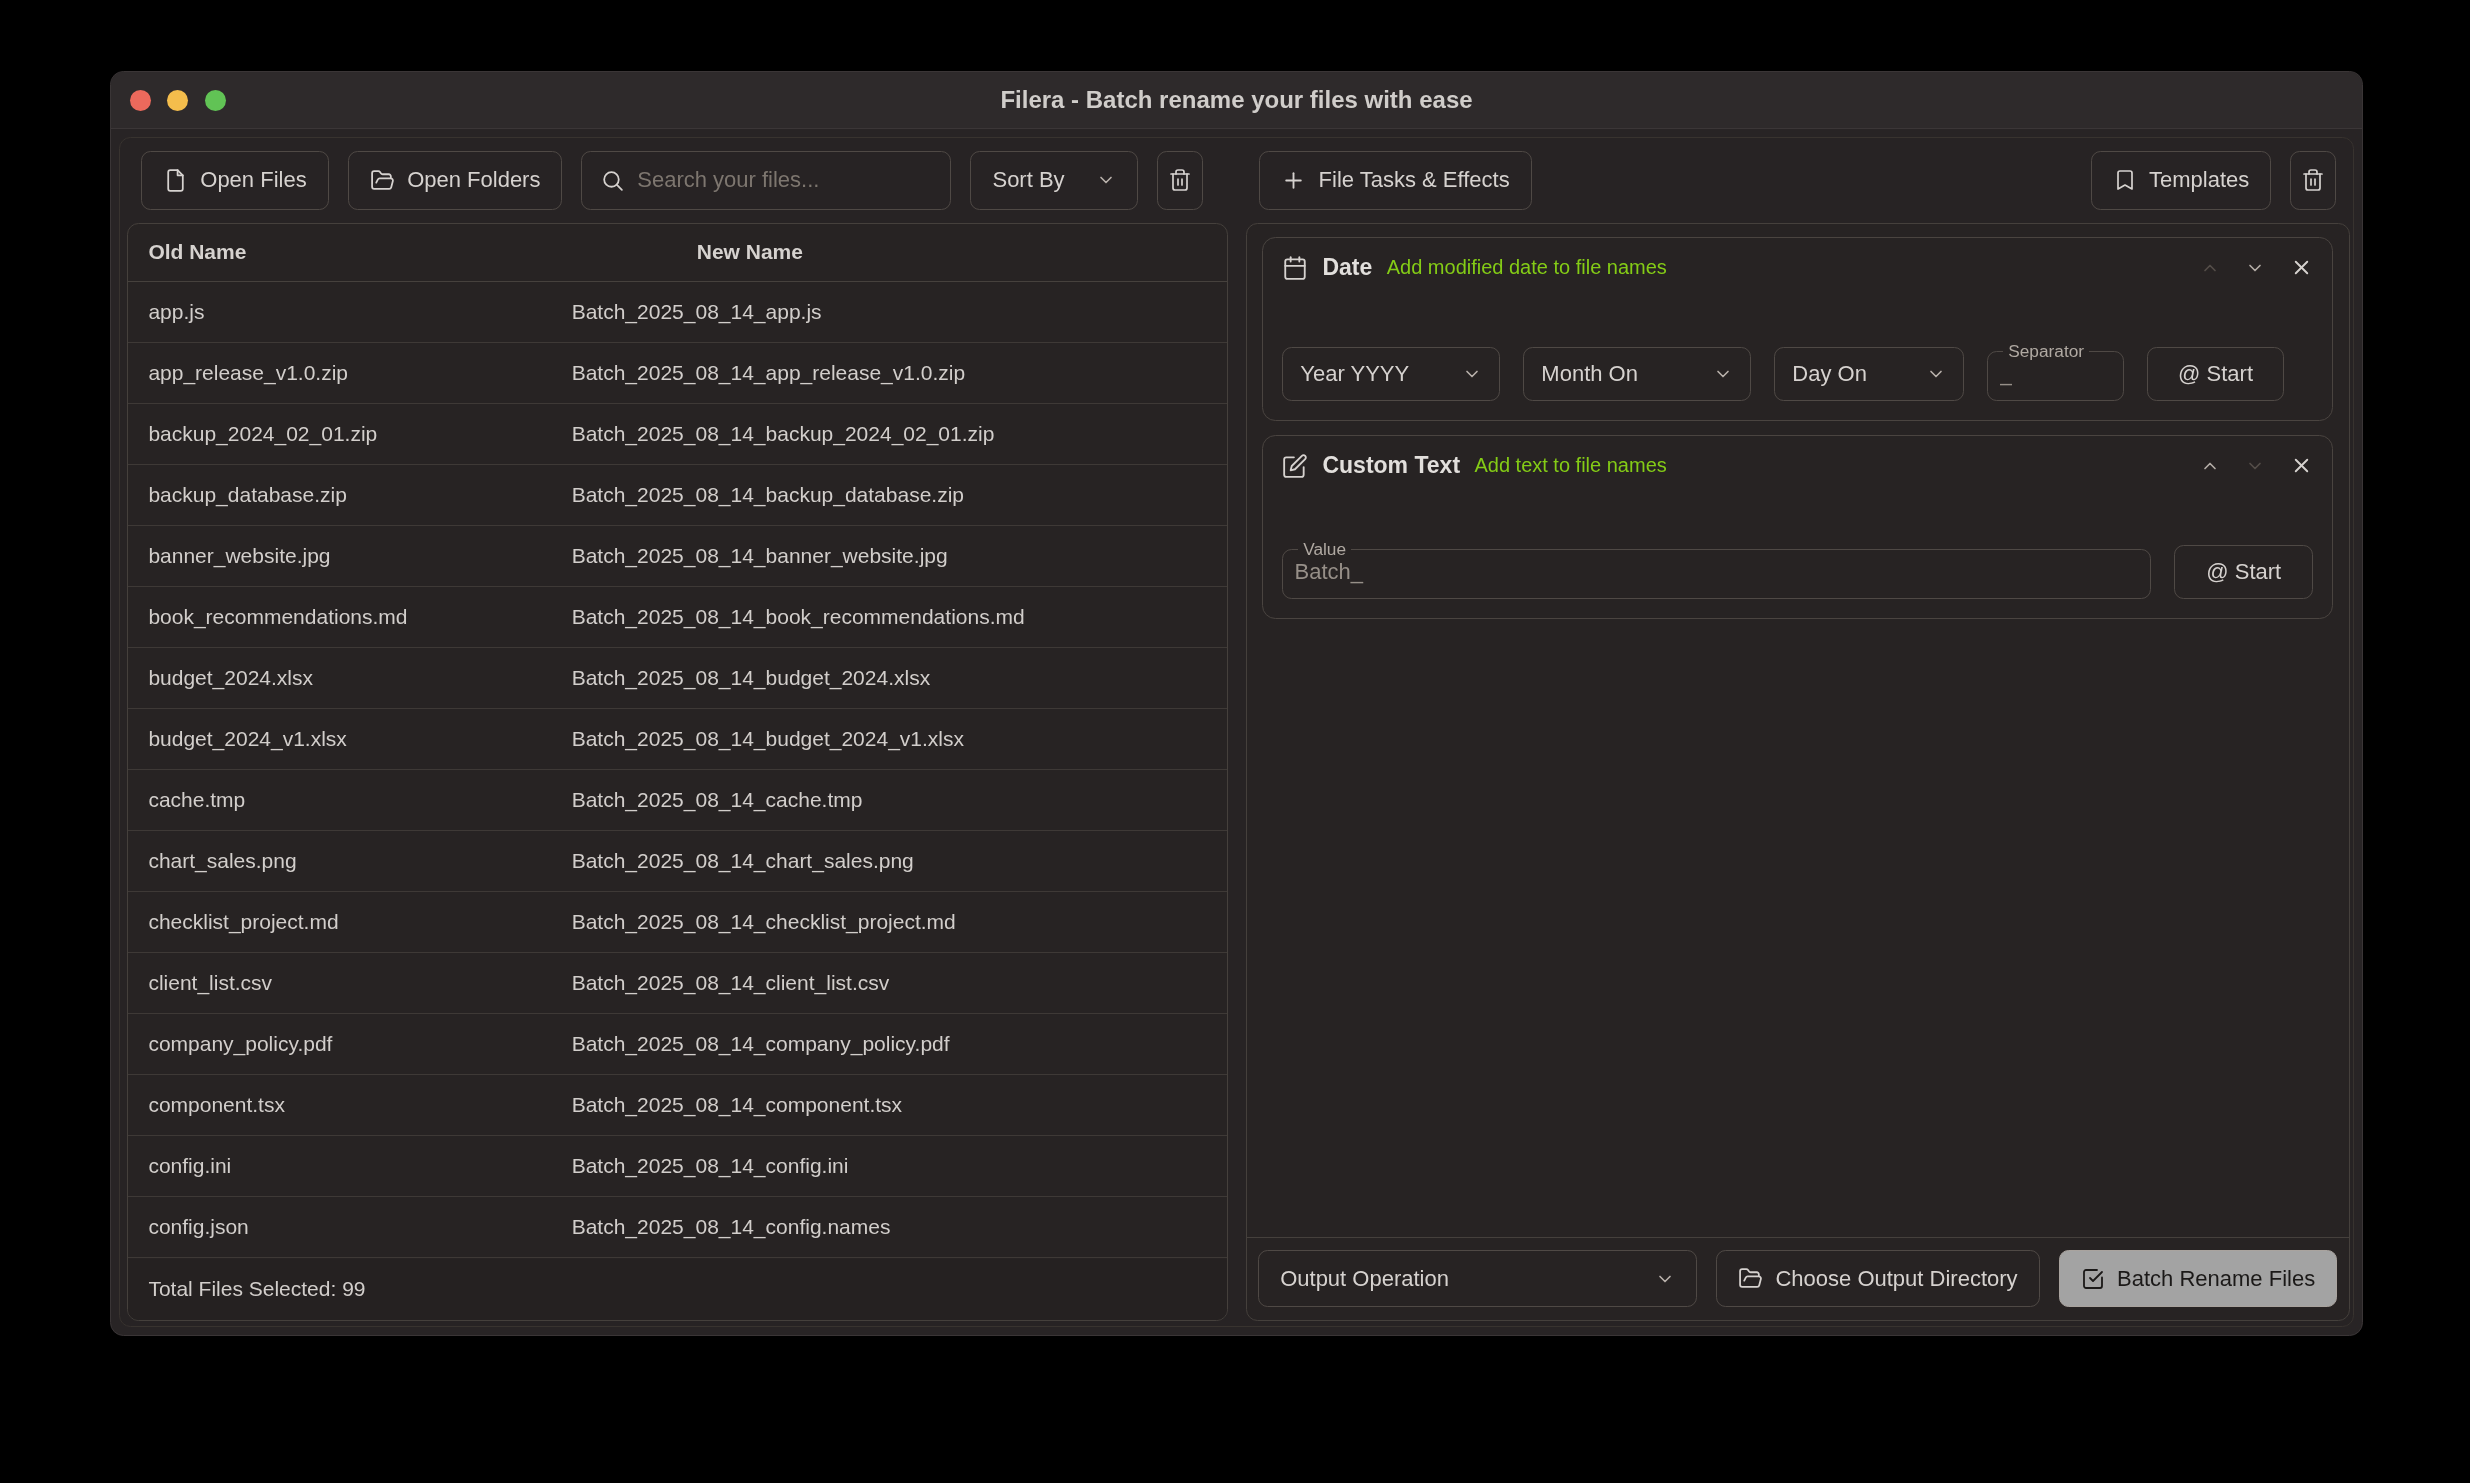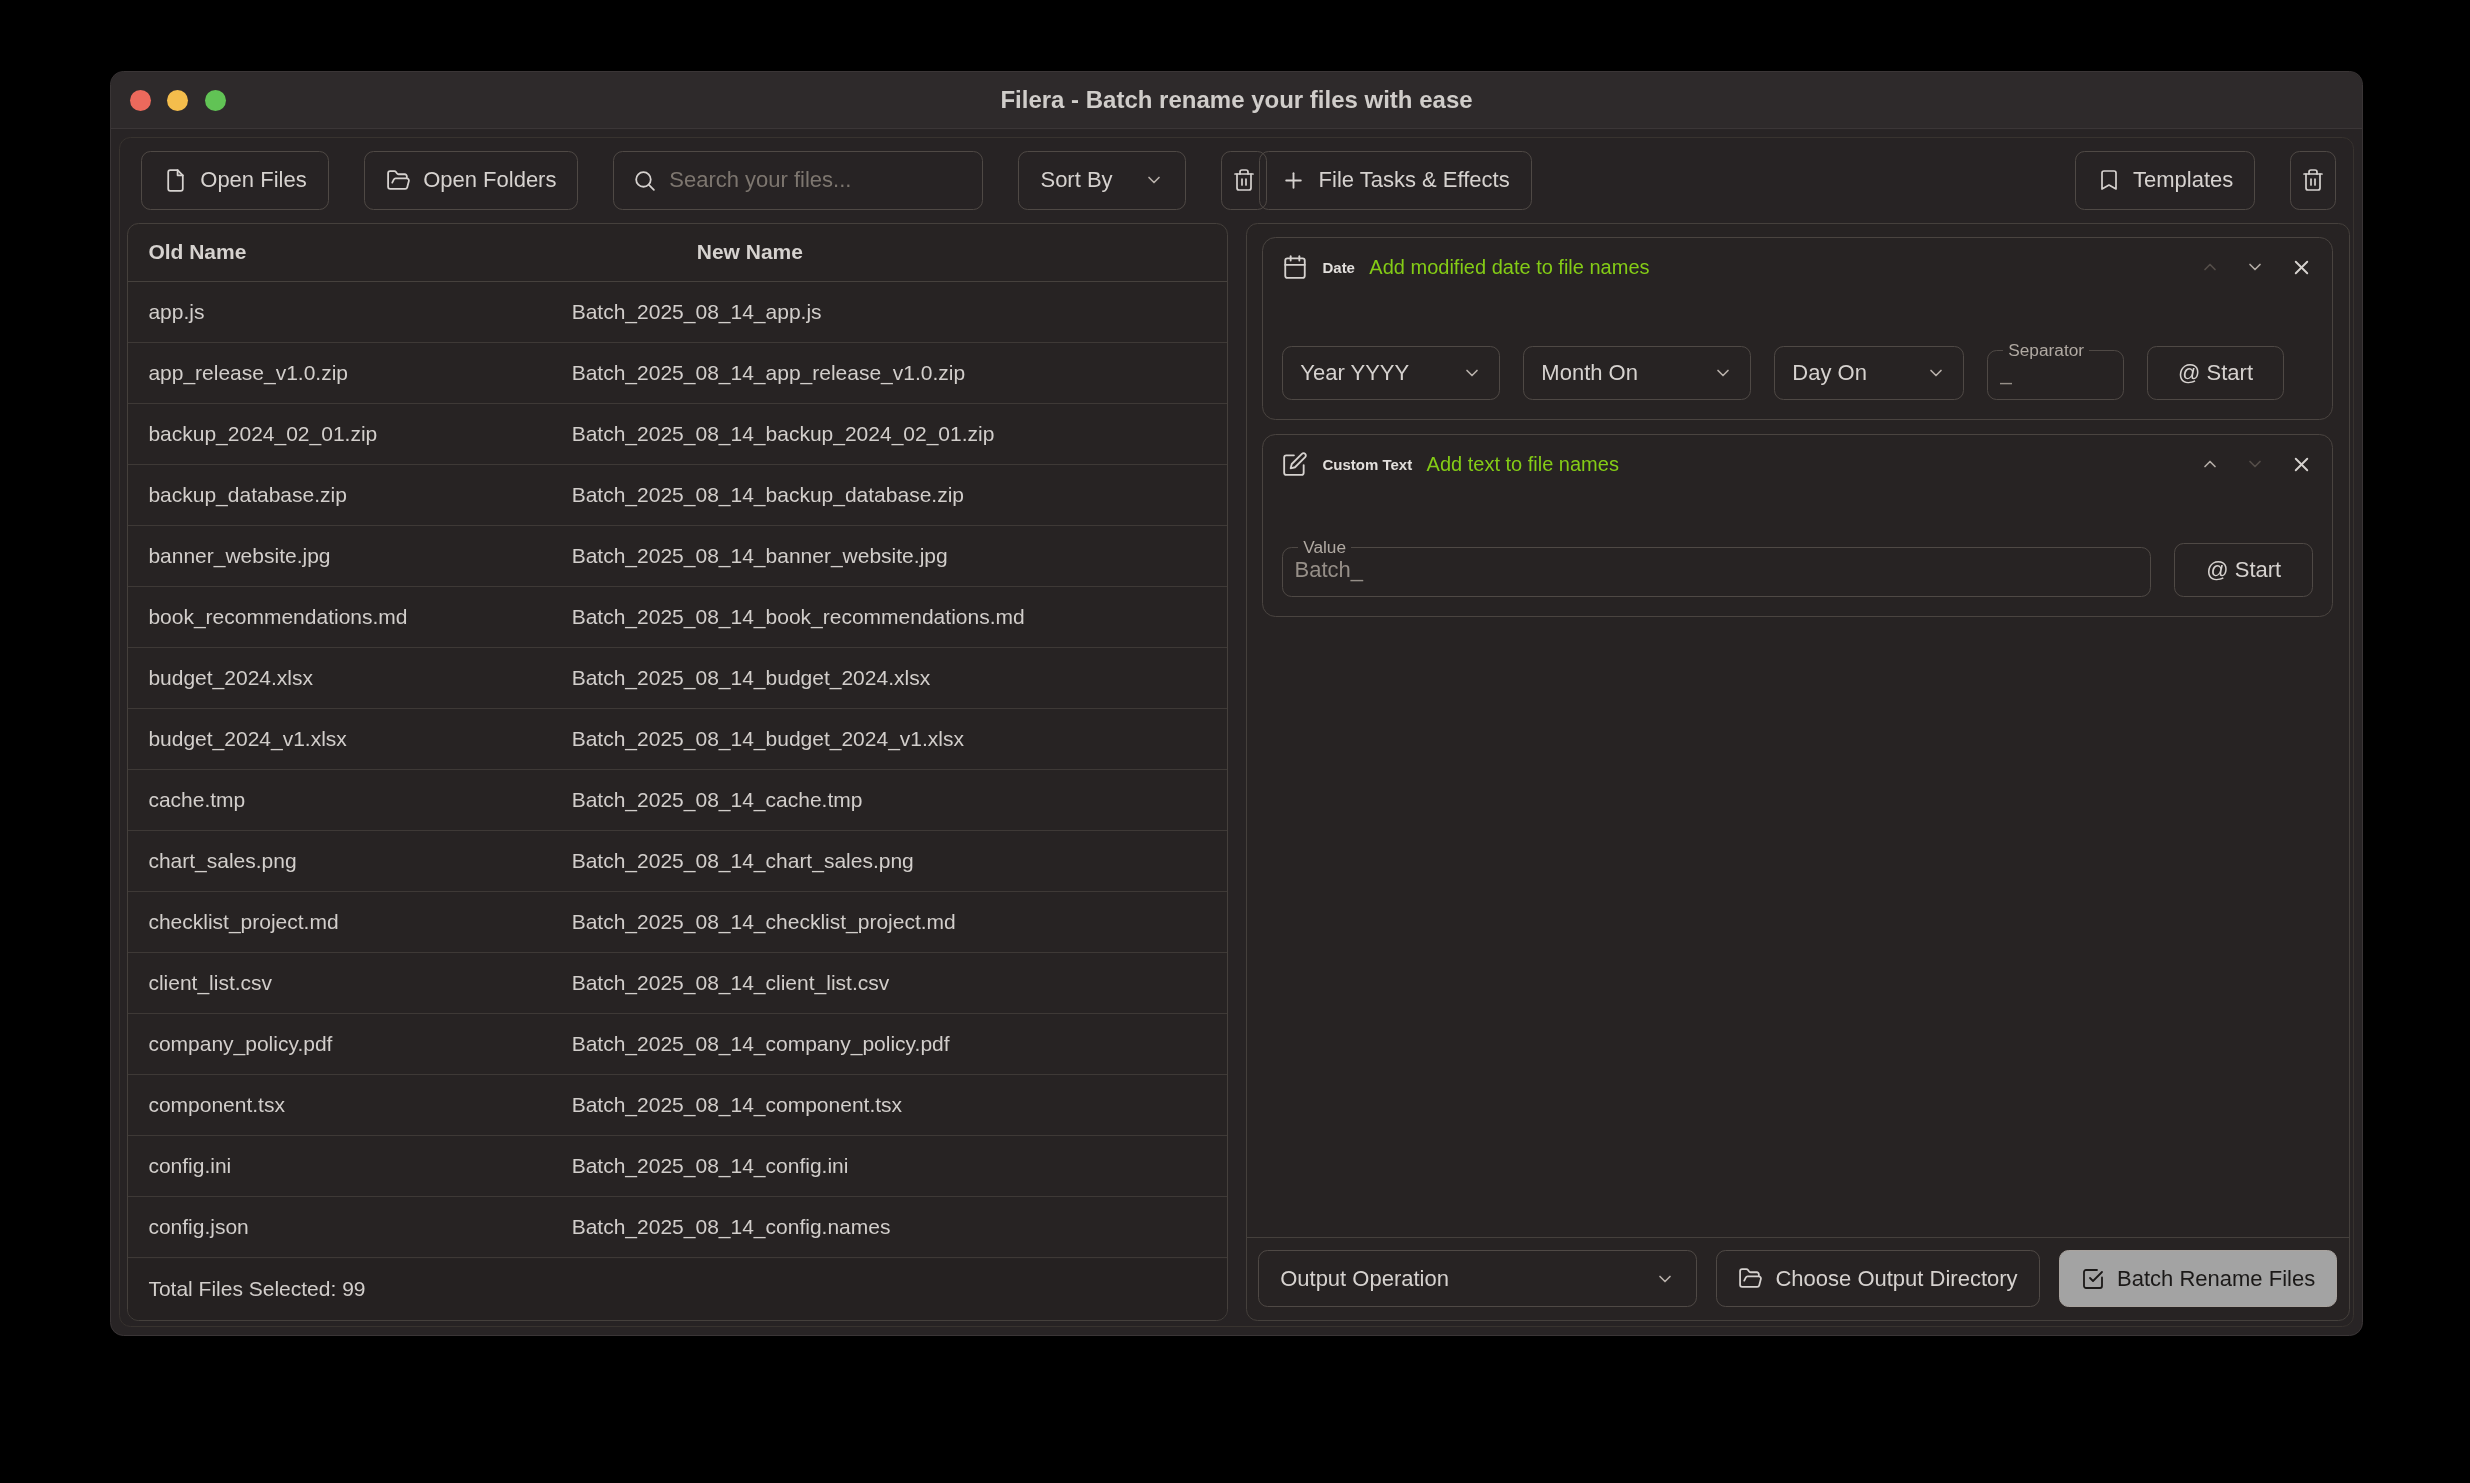--- a/index.html
+++ b/index.html
@@ -25,21 +25,21 @@
   .title {
     position:absolute; left:0; right:0; text-align:center;
     font-size:24px; font-weight:700; color:#d0cdca;
   }
   
   .wrapper {
     flex:1; margin:7.7px; border:1px solid #38332f; border-radius:11.5px; background:#272324;
     display:grid; grid-template-columns:1101px 1104px; grid-template-rows:85px 1fr;
     column-gap:17.3px; padding:0 7.7px 5.8px 7.7px; overflow:hidden;
   }
-  .toolbar { display:flex; align-items:center; gap:35px; padding:0 13.4px; min-width:0; }
+  .toolbar { display:flex; align-items:center; gap:19px; padding:0 13.4px; min-width:0; }
   .btn {
     height:59px; border:1px solid #4f4945; border-radius:9.6px; background:transparent;
     color:#d6d2cf; font-size:22px; font-family:inherit;
     display:inline-flex; align-items:center; justify-content:center; gap:12.5px;
     padding:0 21px; white-space:nowrap; cursor:default; flex:none;
   }
   .btn svg { flex:none; }
   .icon-btn { width:46px; padding:0; }
   .search-box { flex:0 0 370px; justify-content:flex-start; padding:0 17.3px; }
   .search-box input {
@@ -71,21 +71,21 @@
   .td-new { padding-left:16.3px; overflow:hidden; white-space:nowrap; }
   .tfoot {
     flex:none; margin-top:auto; height:61px; display:flex; align-items:center;
     padding-left:20px; font-size:21px; color:#d2cecb; background:#252121;
   }
   
   .tasks-panel { display:flex; flex-direction:column; }
   .cards { flex:1; padding:13.4px 15.4px; display:flex; flex-direction:column; gap:14.4px; overflow:hidden; min-height:0; }
   .card { border:1px solid #4a4440; border-radius:13.4px; padding:16.3px 19px 19px; flex:none; }
   .card-head { display:flex; align-items:center; gap:14.4px; }
-  .card-title { font-size:15px; font-weight:700; color:#e2dfdc; white-space:nowrap;text-align:right; }
+  .card-title { font-size:23px; font-weight:700; color:#e2dfdc; white-space:nowrap;text-align:right; }
   .card-sub { font-size:20px; color:#84cc16; white-space:nowrap; }
   .card-actions { margin-left:auto; display:flex; align-items:center; gap:25px; }
   .mini-btn { background:none; border:none; padding:0; display:flex; align-items:center; color:#b4ada7; cursor:default; }
   .mini-btn.bright { color:#d6d2cf; }
   .mini-btn.dim { color:#544e49; }
   .card-controls { margin-top:17.3px; display:flex; align-items:flex-end; gap:23px; }
   .ctrl {
     height:54px; border:1px solid #4f4945; border-radius:9.6px; background:transparent;
     display:flex; align-items:center; justify-content:space-between; padding:0 17.3px;
     font-size:22px; color:#d6d2cf; font-family:inherit; cursor:default; white-space:nowrap;

